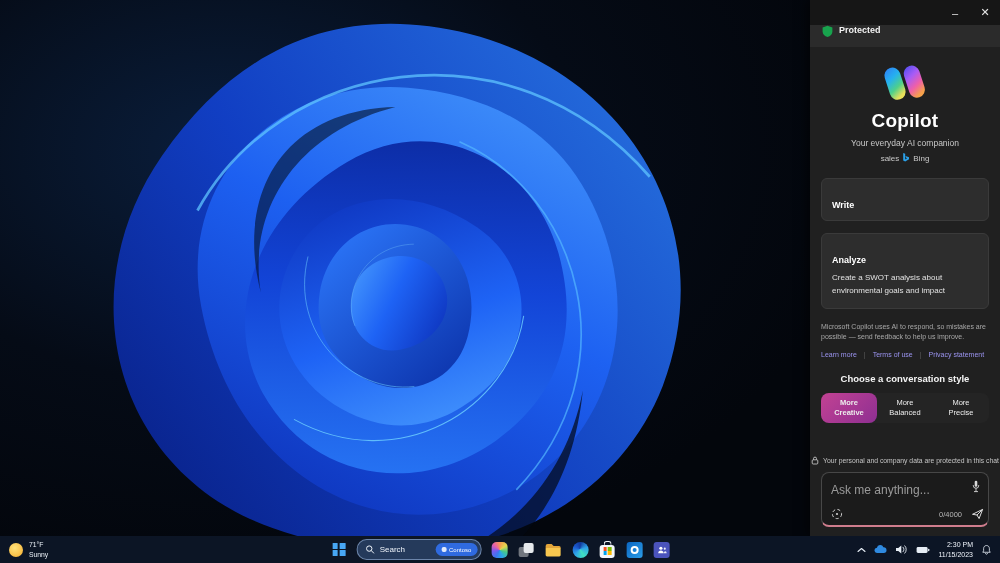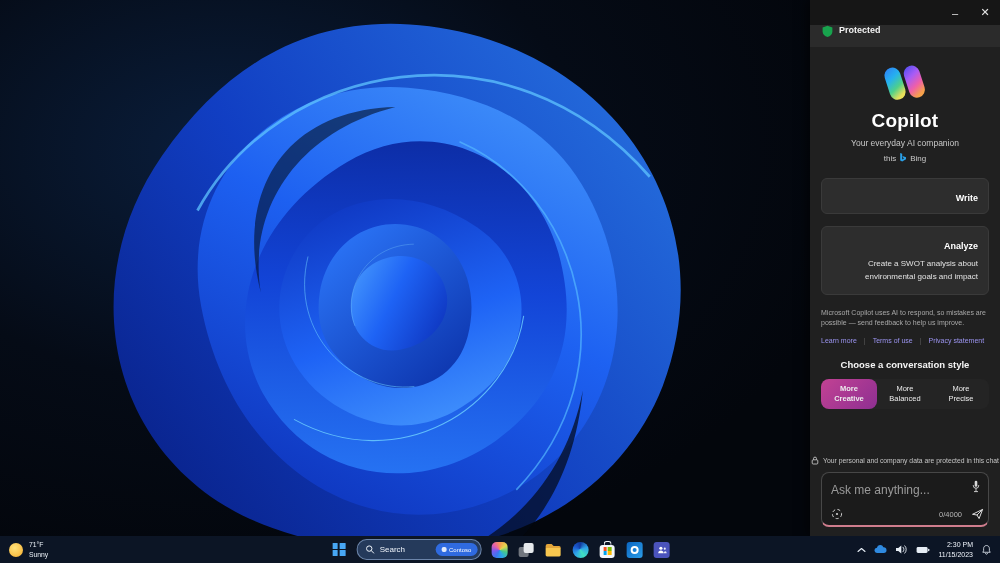--- a/index.html
+++ b/index.html
@@ -10,21 +10,21 @@
   .copilot-panel{position:absolute;top:0;right:0;width:190px;height:536px;background:#202020;color:#fff;display:flex;flex-direction:column;box-shadow:-3px 0 10px rgba(0,0,0,.55);}
   .titlebar{height:25px;background:#161616;display:flex;justify-content:flex-end;flex:0 0 auto;}
   .cap-btn{width:30px;border:none;background:transparent;color:#e6e6e6;font-size:11px;display:flex;align-items:center;justify-content:center;cursor:pointer;padding:0;}
   .protected-row{height:22px;background:#2b2b2b;display:flex;align-items:flex-start;gap:6px;padding:0 12px;flex:0 0 auto;}
   .protected-label{font-size:9px;font-weight:700;color:#f2f2f2;}
   .panel-body{flex:1;display:flex;flex-direction:column;align-items:center;padding:0 11px;min-height:0;}
   .logo{margin-top:14px;flex:0 0 auto;}
   .cp-title{font-size:19px;font-weight:700;margin:7px 0 0;letter-spacing:.2px;}
   .cp-sub{font-size:8.5px;color:#c9c9c9;margin-top:6px;}
   .cp-with{font-size:8px;color:#c9c9c9;margin-top:5px;display:flex;align-items:center;gap:3px;}
-  .card{width:100%;box-sizing:border-box;background:#2d2d2d;border:1px solid #3a3a3a;border-radius:6px;padding:14px 10px 10px;margin-top:12px;text-align:right;cursor:pointer;}
+  .card{width:100%;box-sizing:border-box;background:#2d2d2d;border:1px solid #3a3a3a;border-radius:6px;padding:21px 10px 10px;margin-top:12px;text-align:left;cursor:pointer;}
   .card.first{margin-top:15px;}
   .card-title{font-size:9px;font-weight:700;color:#fff;}
   .card-body{font-size:8px;color:#e2e2e2;line-height:1.6;margin-top:7px;}
   .disclaimer{font-size:7px;color:#a8a8a8;line-height:1.55;margin:13px 0 0;width:100%;}
   .links{width:100%;display:flex;align-items:center;gap:7px;font-size:7px;margin-top:8px;}
   .link{color:#9b94f0;cursor:pointer;}
   .sep{color:#5c5c5c;}
   .style-heading{font-size:9.5px;font-weight:600;margin-top:15px;color:#f5f5f5;}
   .selector{width:100%;height:30px;background:#242424;border-radius:8px;display:flex;margin-top:9px;flex:0 0 auto;}
   .style-btn{flex:1;border:none;background:transparent;color:#ececec;font-size:7.5px;line-height:1.4;border-radius:8px;cursor:pointer;display:flex;flex-direction:column;align-items:center;justify-content:center;padding:8px;font-family:"Liberation Sans",sans-serif;}
@@ -144,21 +144,21 @@
         </defs>
         <g transform="rotate(-18 23 21)">
           <rect x="5" y="3" width="16" height="33" rx="8" fill="url(#clL)"></rect>
           <rect x="24" y="7" width="16" height="33" rx="8" fill="url(#clR)"></rect>
         </g>
       </svg>
 
       <h1 class="cp-title">Copilot</h1>
       <div class="cp-sub">Your everyday AI companion</div>
       <div class="cp-with">
-        <span>this</span>
+        <span>sales</span>
         <svg width="8" height="10" viewBox="0 0 8 10">
           <path d="M1.2 0 L3.2 0.7 V6.4 L5.1 5.3 L4.1 4.8 L3.5 3 L7 4.3 V6.2 L3.2 8.6 L1.2 7.4 Z" fill="#2aa0e8"></path>
         </svg>
         <span>Bing</span>
       </div>
 
       <div class="card first">
         <div class="card-title">Write</div>
       </div>
       <div class="card">

